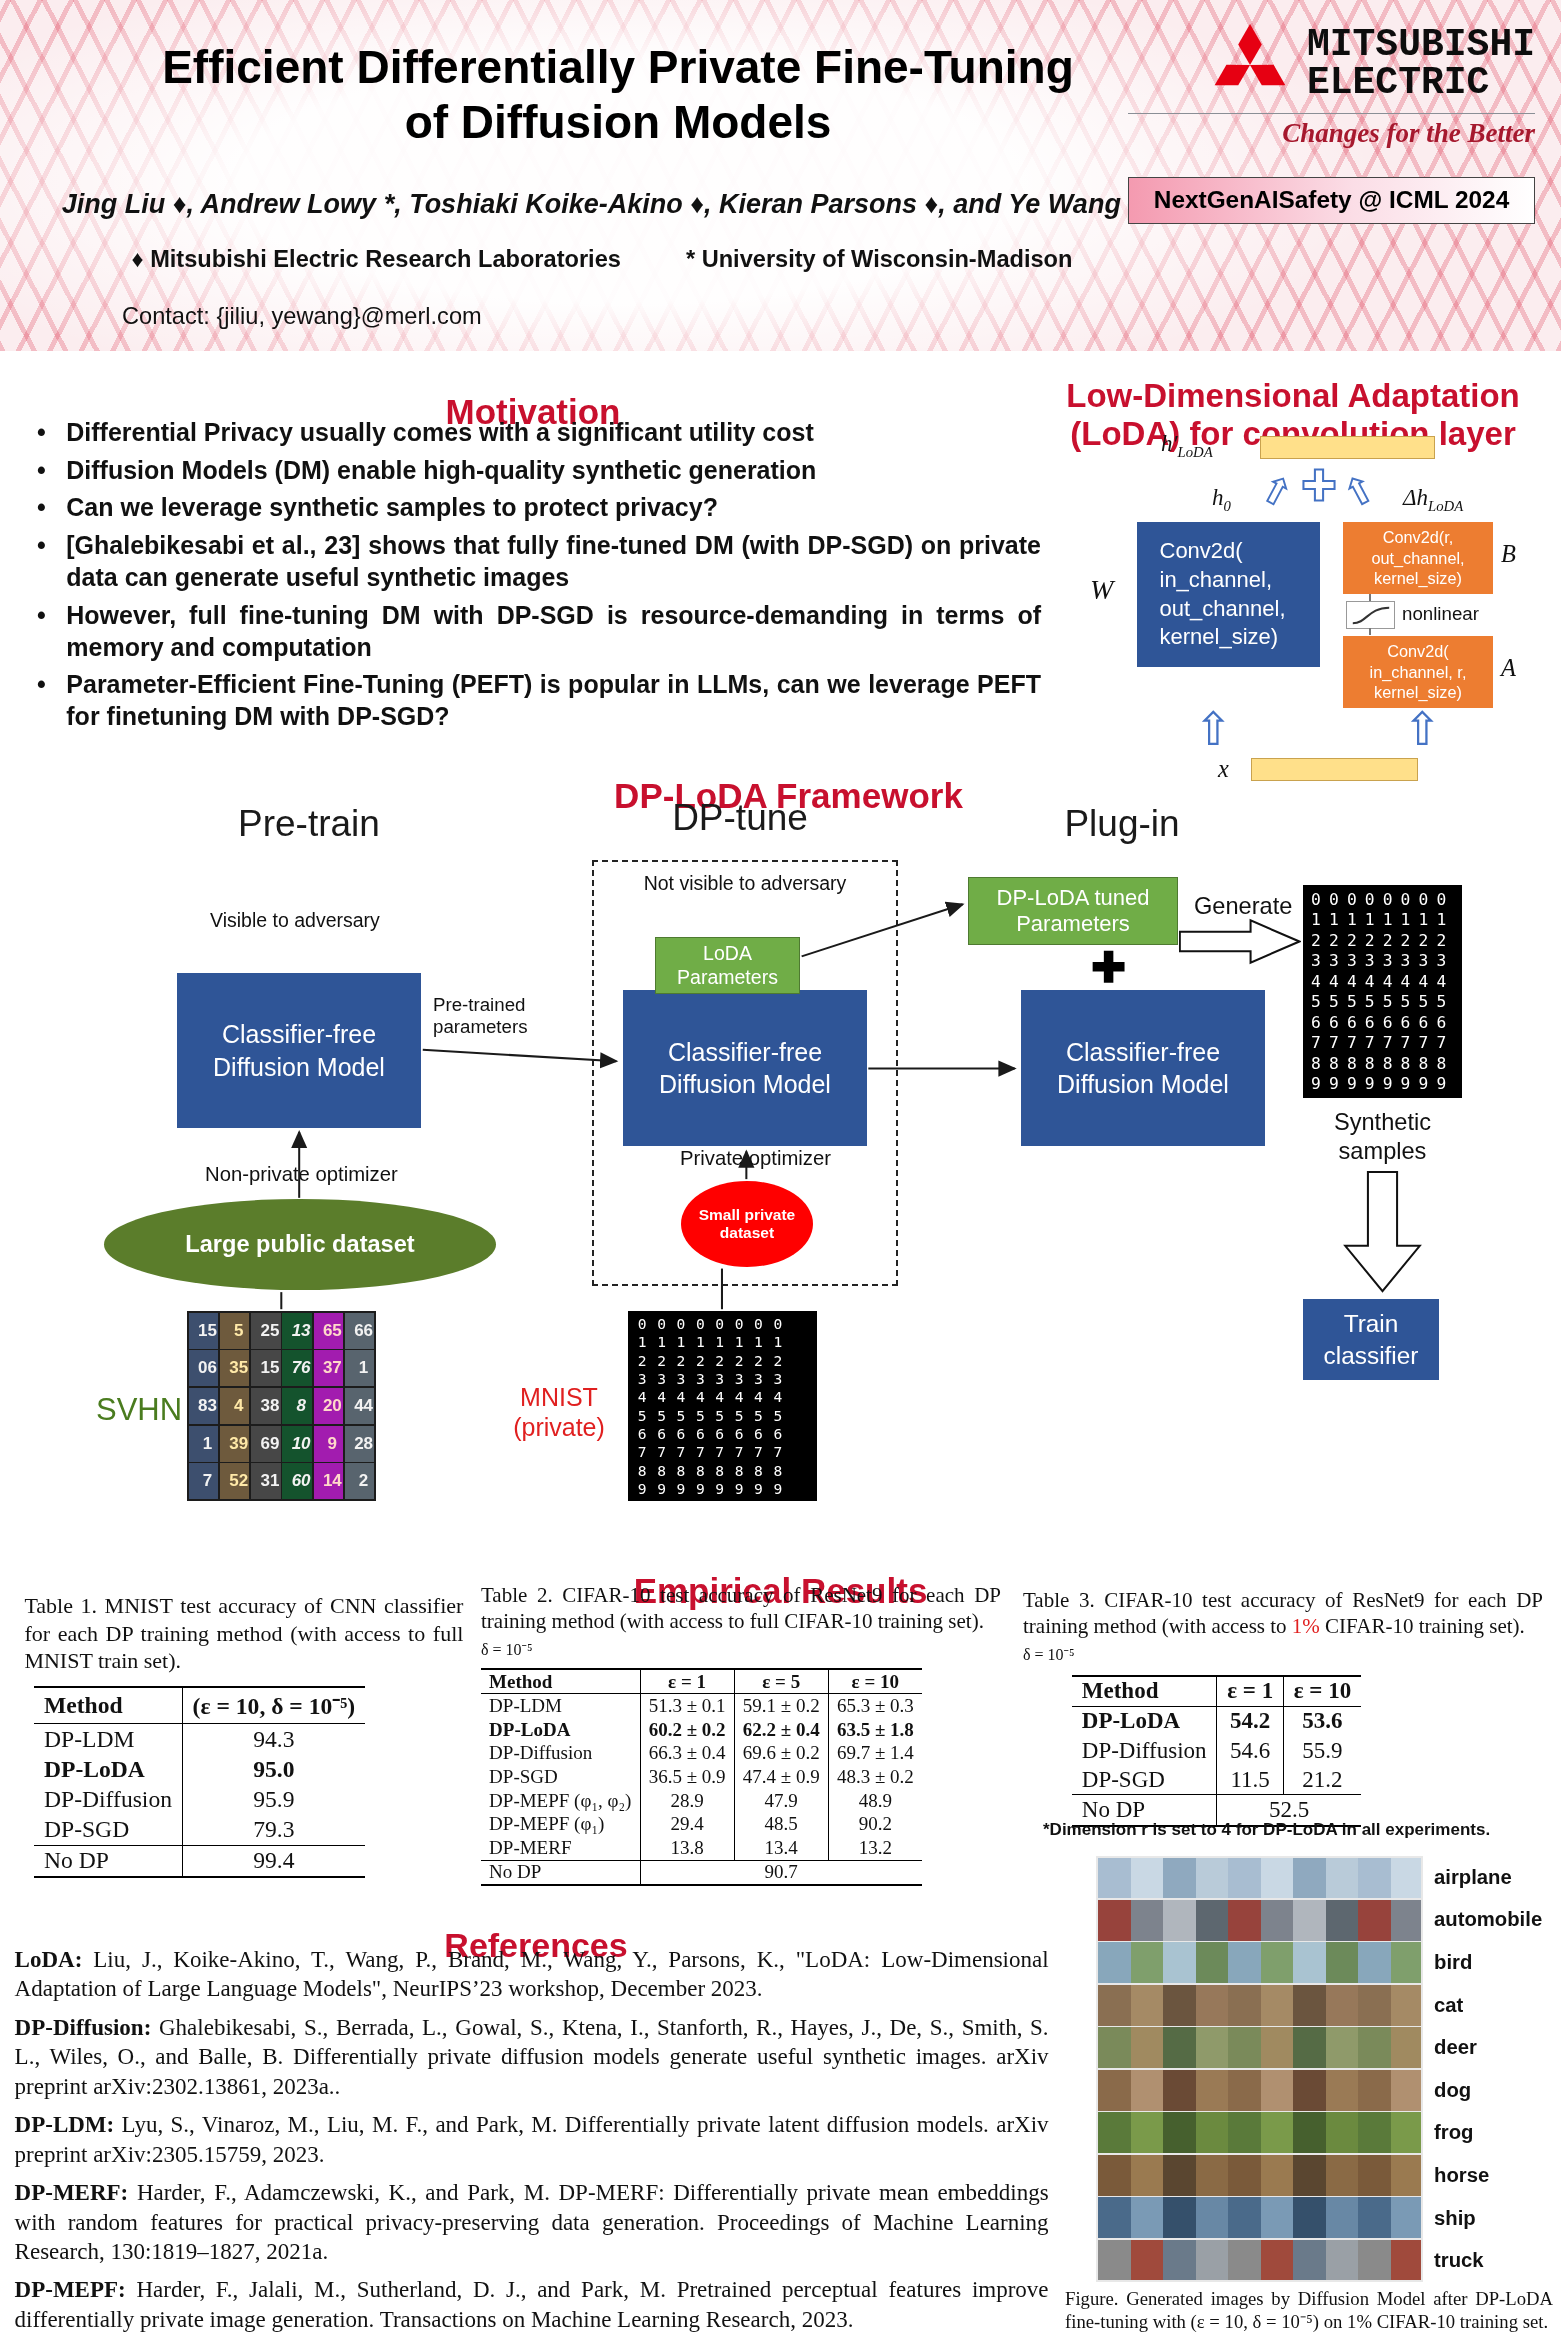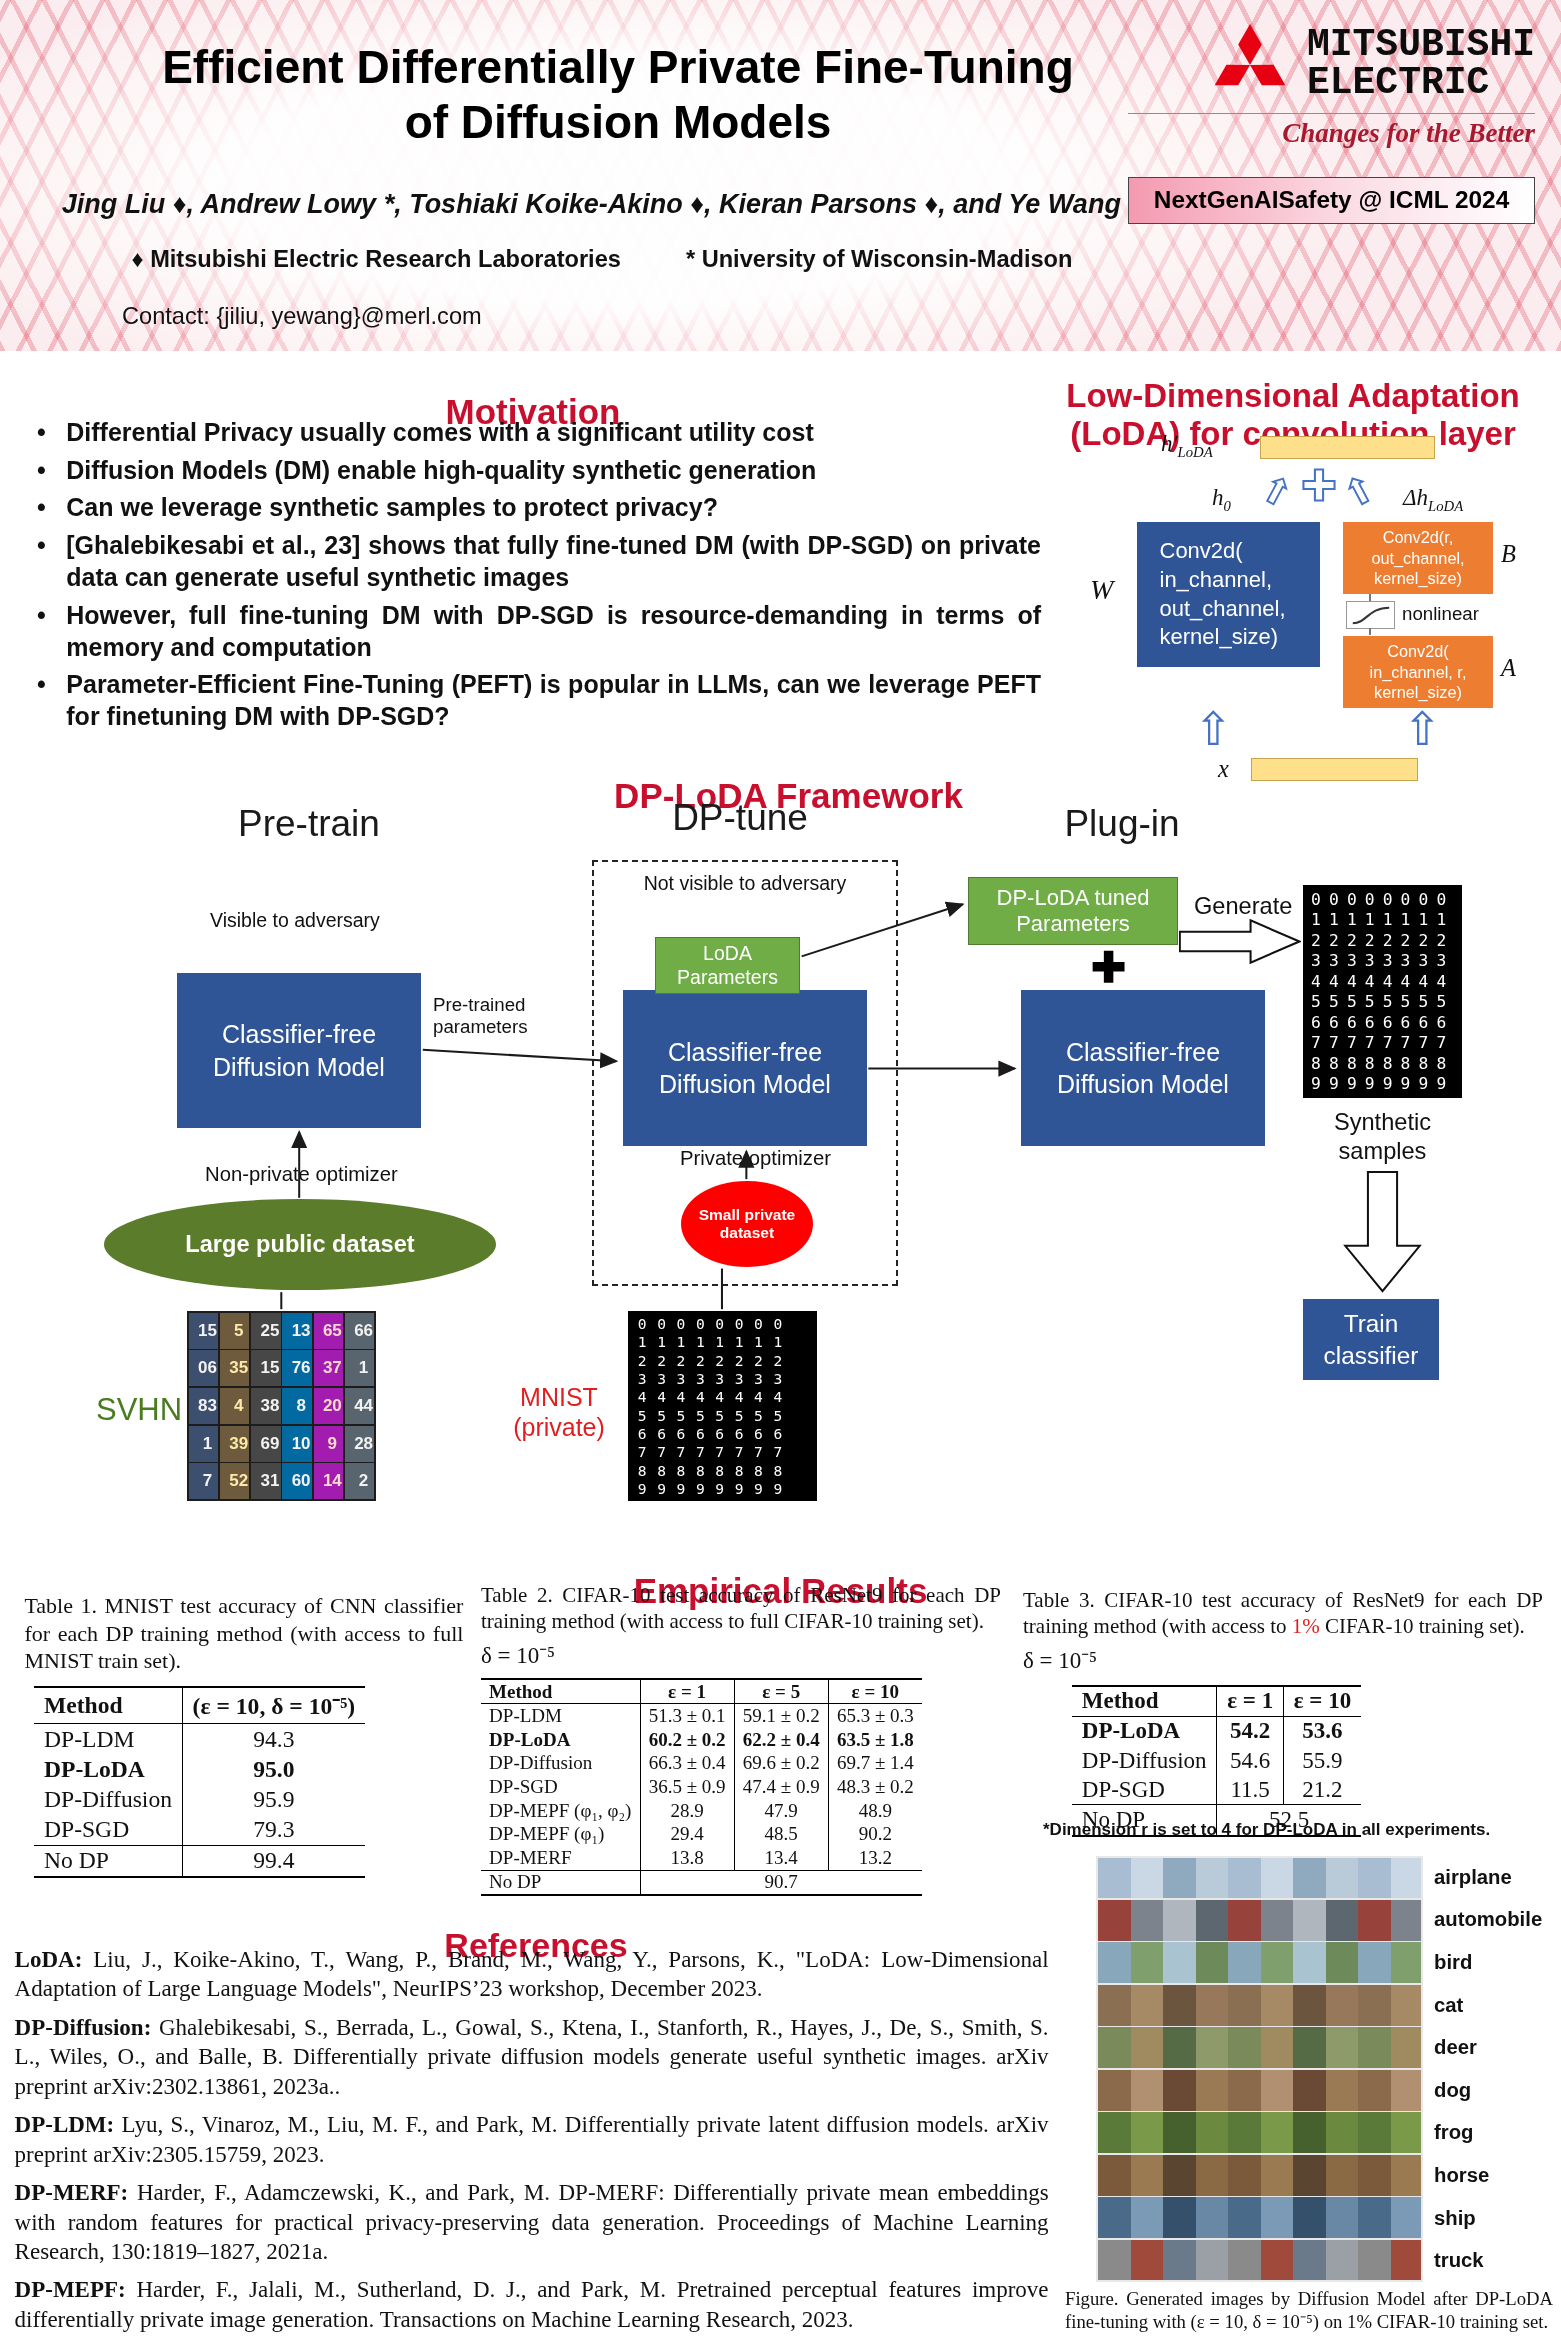--- a/index.html
+++ b/index.html
@@ -72,31 +72,31 @@
               display:flex;flex-direction:column;justify-content:space-between;box-sizing:border-box;z-index:2;}
   .digit-row{white-space:nowrap;overflow:hidden;}
   #synthetic-grid{left:1303px;top:885px;width:159px;height:213px;padding:4.9px 8.1px;font-size:16.3px;letter-spacing:8.1px;}
   #mnist-grid{left:628px;top:1311px;width:189px;height:190px;padding:4.1px 9.8px;font-size:14.6px;letter-spacing:10.6px;}
   .svhn-grid{left:187px;top:1311px;width:189px;height:190px;background:#1c1c1c;display:grid;
              grid-template-columns:repeat(6,1fr);grid-auto-rows:1fr;gap:1.6px;padding:1.6px;box-sizing:border-box;z-index:2;}
   .svhn-tile{display:flex;align-items:center;justify-content:center;color:#f2f2f2;font-weight:bold;font-size:17px;padding-left:8px;}
   .svhn-grid div:nth-of-type(6n+1){background:#3d4f6e;}
   .svhn-grid div:nth-of-type(6n+2){background:#6e5a3d;color:#ffe9a8;}
   .svhn-grid div:nth-of-type(6n+3){background:#474747;}
-  .svhn-grid div:nth-of-type(6n+4){background:#0369a1;}
+  .svhn-grid div:nth-of-type(6n+4){background:#14532d;font-style:italic;}
   .svhn-grid div:nth-of-type(6n+5){background:#a21caf;color:#ffd9c9;}
   .svhn-grid div:nth-of-type(6n+6){background:#58646e;}
   .plus-black{position:absolute;font-size:42px;font-weight:bold;color:#000;z-index:2;line-height:1;}
   .outline-arrow{position:absolute;z-index:2;}
 
   
   #results-heading{left:455px;top:1542px;width:651px;}
   .tblock{position:absolute;font-family:"Liberation Serif",serif;}
   .tcaption{font-size:21px;line-height:1.25;text-align:justify;}
-  .tdelta{font-size:23px;margin-top:3.3px;}
+  .tdelta{font-size:16px;margin-top:3.3px;}
   .hl-red{color:#e02020;}
   .rtable{border-collapse:collapse;border-top:2.4px solid #000;border-bottom:2.4px solid #000;
           font-family:"Liberation Serif",serif;}
   .rtable th,.rtable td{padding:1.6px 9.8px;text-align:left;white-space:nowrap;}
   .rtable th:not(:first-child),.rtable td:not(:first-child){border-left:1.6px solid #000;text-align:center;}
   .rtable thead tr{border-bottom:1.6px solid #000;}
   .rtable tfoot tr{border-top:1.6px solid #000;}
   #table1{margin-top:11.4px;margin-left:9.8px;font-size:23.6px;}
   #table1 tbody tr:nth-of-type(2){font-weight:bold;}
   #table1 tbody tr:last-of-type{border-top:1.6px solid #000;}

